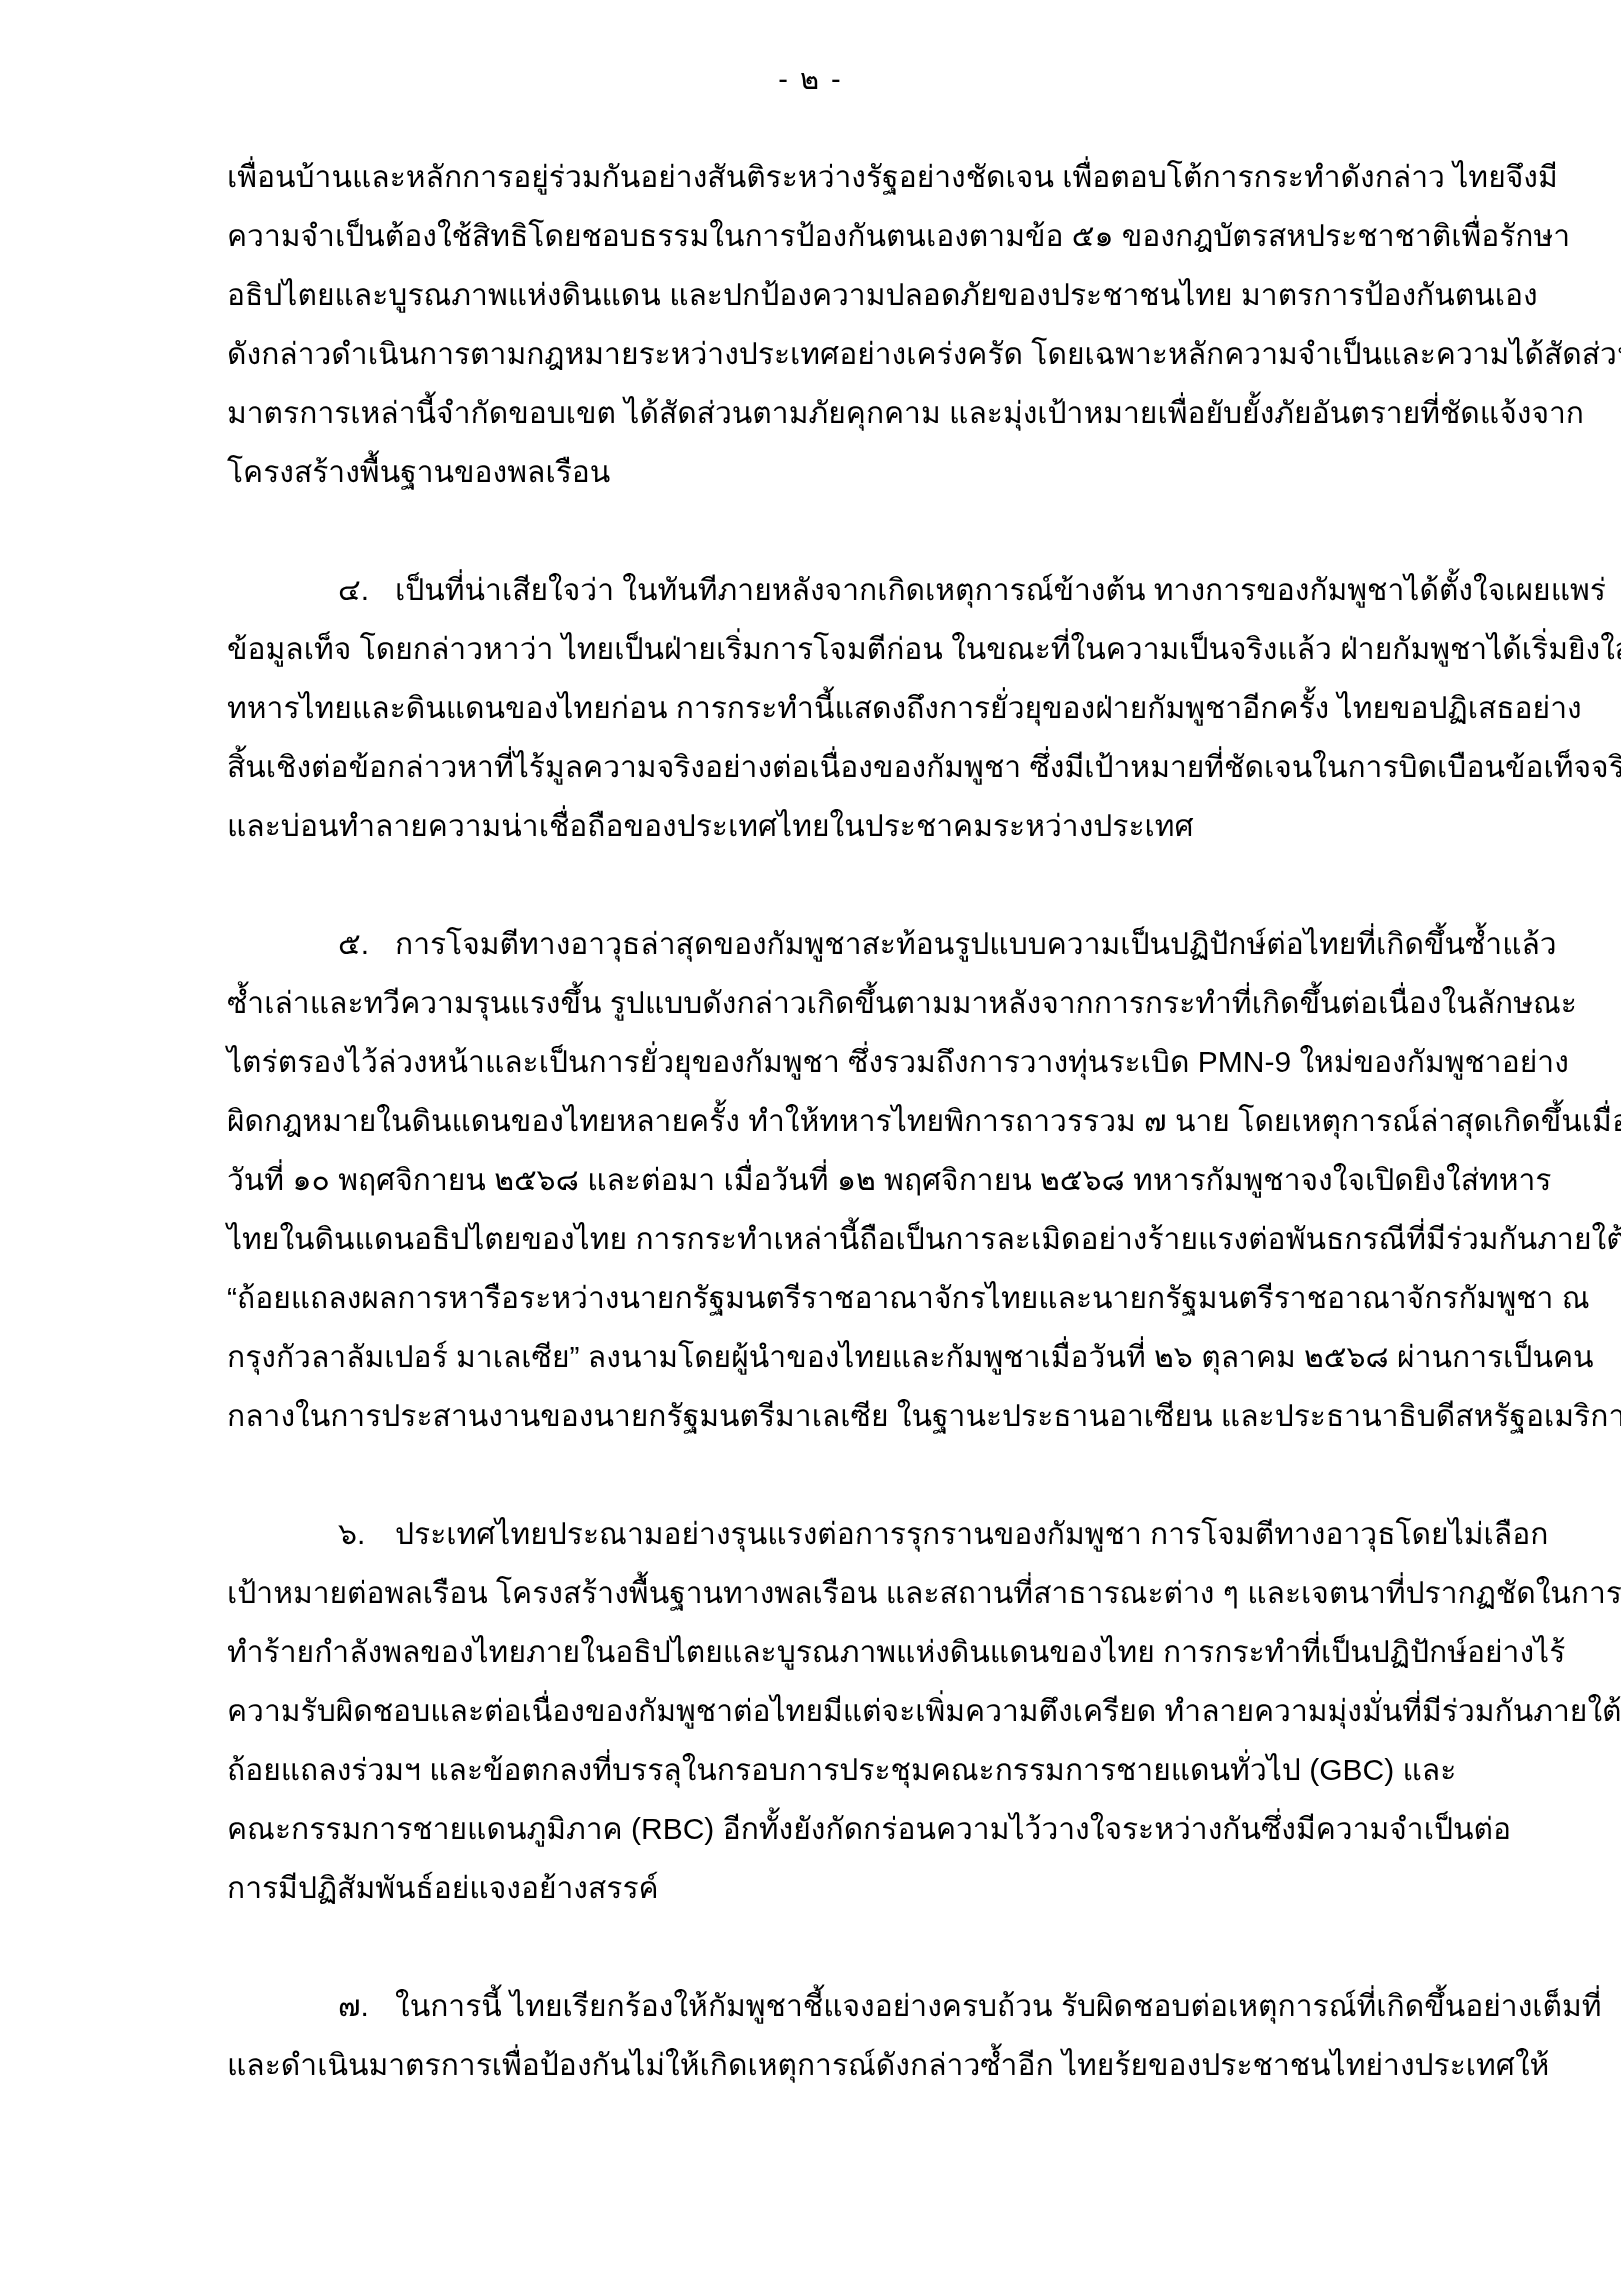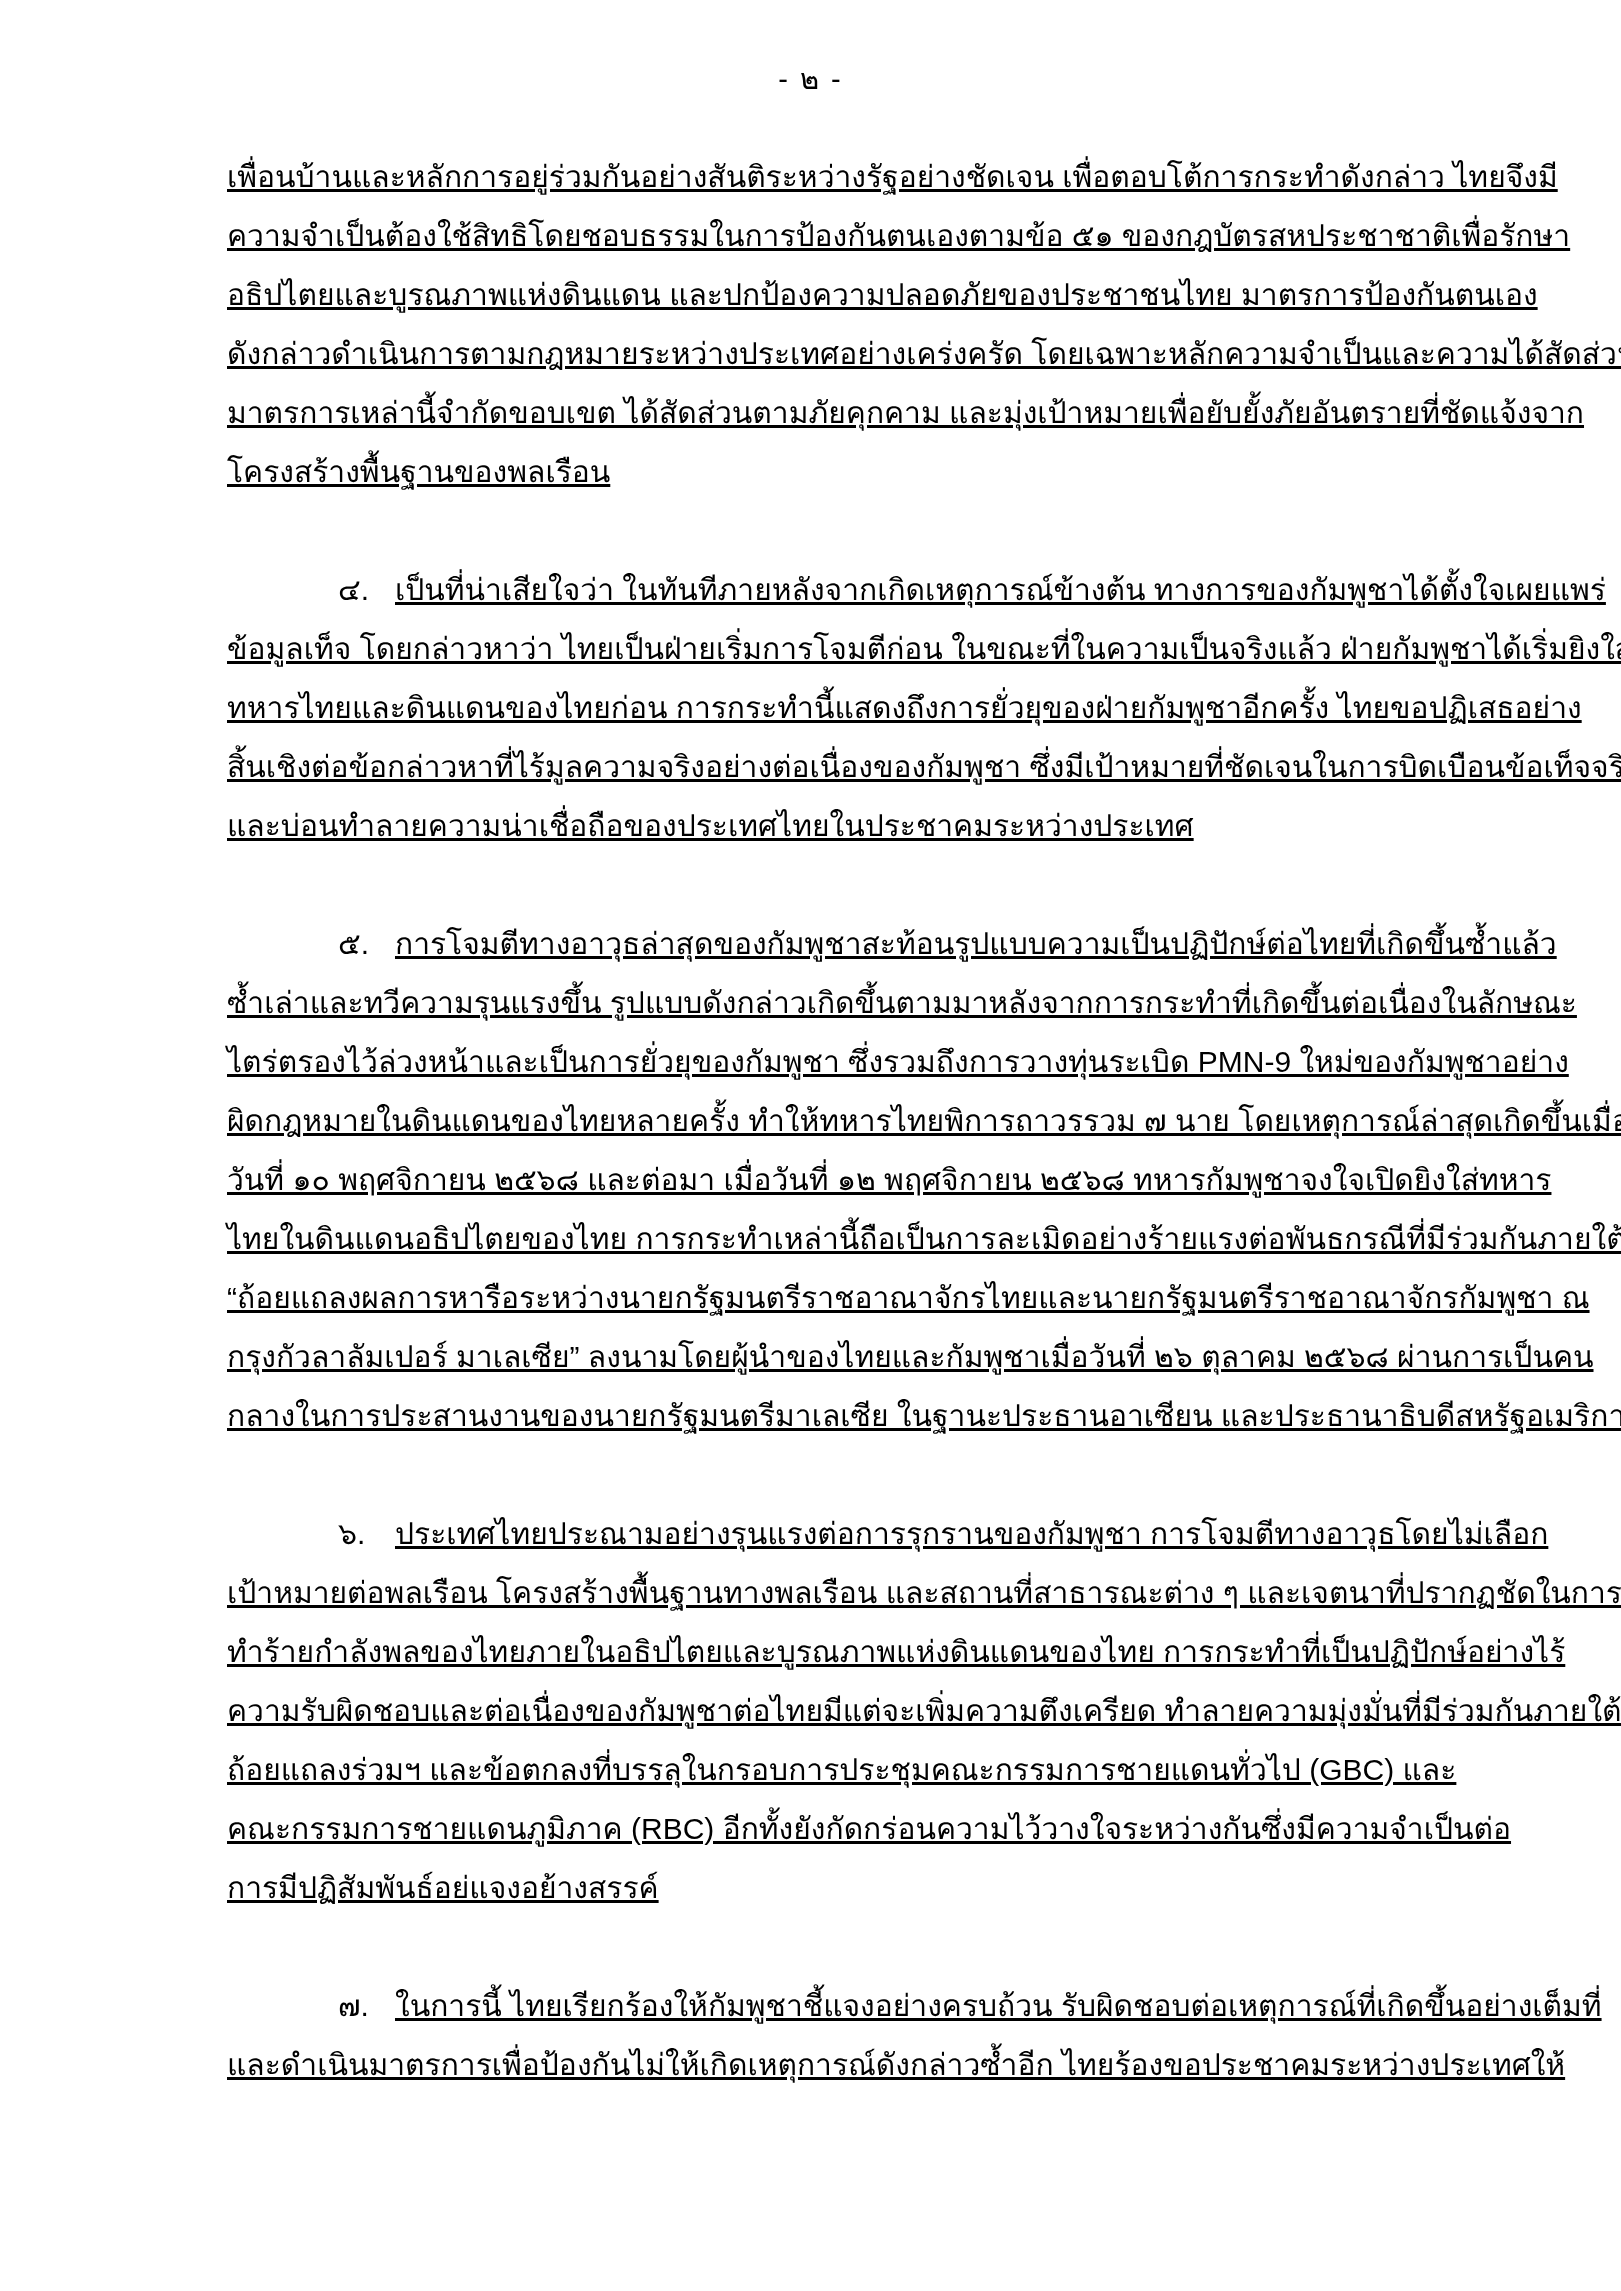--- a/index.html
+++ b/index.html
@@ -21,21 +21,20 @@
     padding-top: 59px;
     text-align: center;
     font-size: 29px;
     line-height: 41px;
     letter-spacing: 2px;
   }
   .doc-body {
     margin: 47px 147px 0 227px;
     font-size: 30px;
     line-height: 59px;
-    text-decoration: underline;
   }
   .para {
     margin: 0 0 59px 0;
   }
   .para:last-child {
     margin-bottom: 0;
   }
   .line {
     height: 59px;
     white-space: nowrap;
@@ -97,18 +96,18 @@
       <div class="line">ความรับผิดชอบและต่อเนื่องของกัมพูชาต่อไทยมีแต่จะเพิ่มความตึงเครียด ทำลายความมุ่งมั่นที่มีร่วมกันภายใต้</div>
       <div class="line">ถ้อยแถลงร่วมฯ และข้อตกลงที่บรรลุในกรอบการประชุมคณะกรรมการชายแดนทั่วไป (GBC) และ</div>
       <div class="line">คณะกรรมการชายแดนภูมิภาค (RBC) อีกทั้งยังกัดกร่อนความไว้วางใจระหว่างกันซึ่งมีความจำเป็นต่อ</div>
       <div class="line">การมีปฏิสัมพันธ์อย่แจงอย้างสรรค์</div>
     </div>
 
     <div class="para">
       <div class="line first">
         <span class="para-number">๗.</span><span>ในการนี้ ไทยเรียกร้องให้กัมพูชาชี้แจงอย่างครบถ้วน รับผิดชอบต่อเหตุการณ์ที่เกิดขึ้นอย่างเต็มที่</span>
       </div>
-      <div class="line">และดำเนินมาตรการเพื่อป้องกันไม่ให้เกิดเหตุการณ์ดังกล่าวซ้ำอีก ไทยร้องขอประชาคมระหว่างประเทศให้</div>
+      <div class="line">และดำเนินมาตรการเพื่อป้องกันไม่ให้เกิดเหตุการณ์ดังกล่าวซ้ำอีก ไทยร้ยของประชาชนไทย่างประเทศให้</div>
     </div>
 
   </div>
 </div>
 
 
 </body></html>

